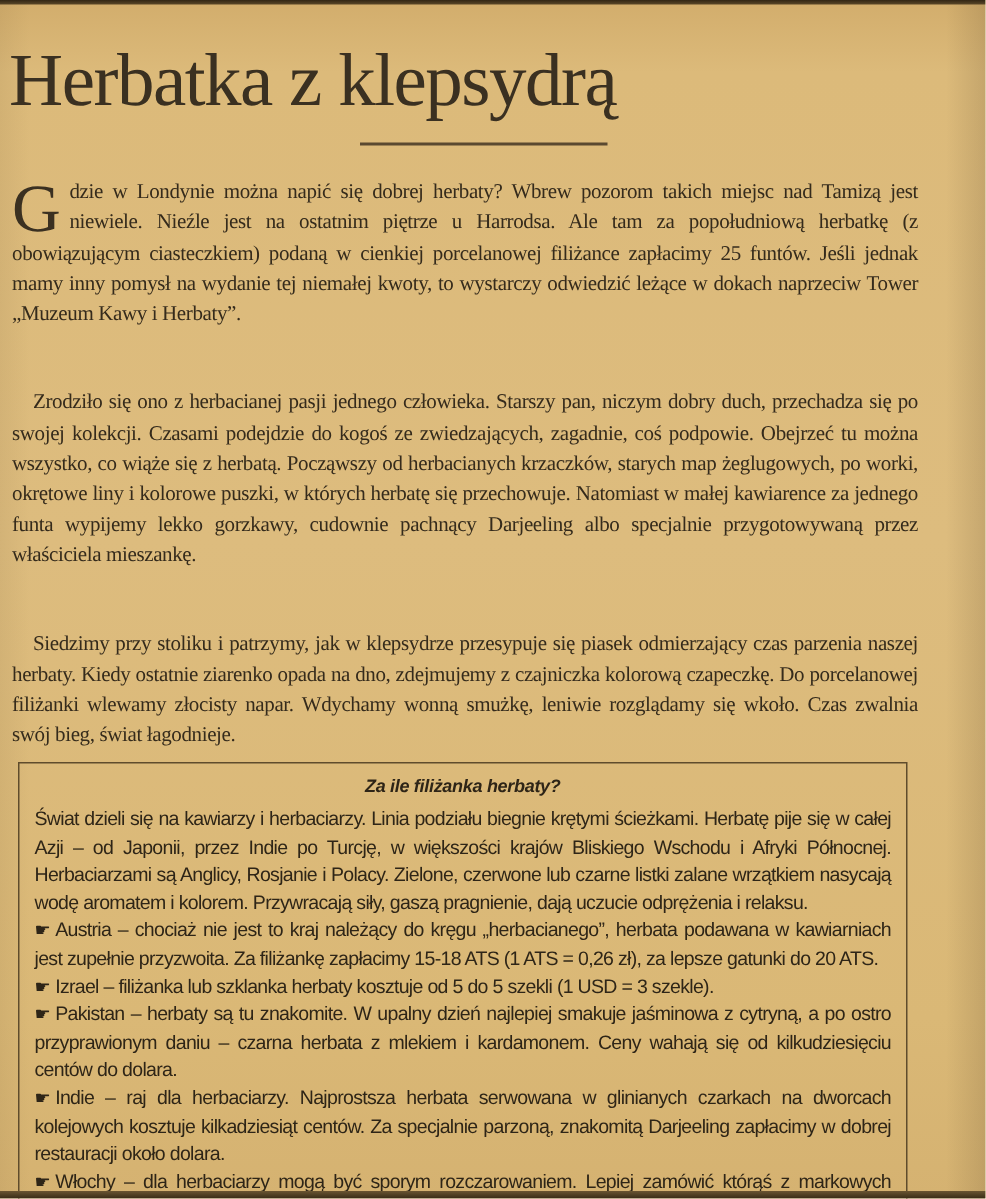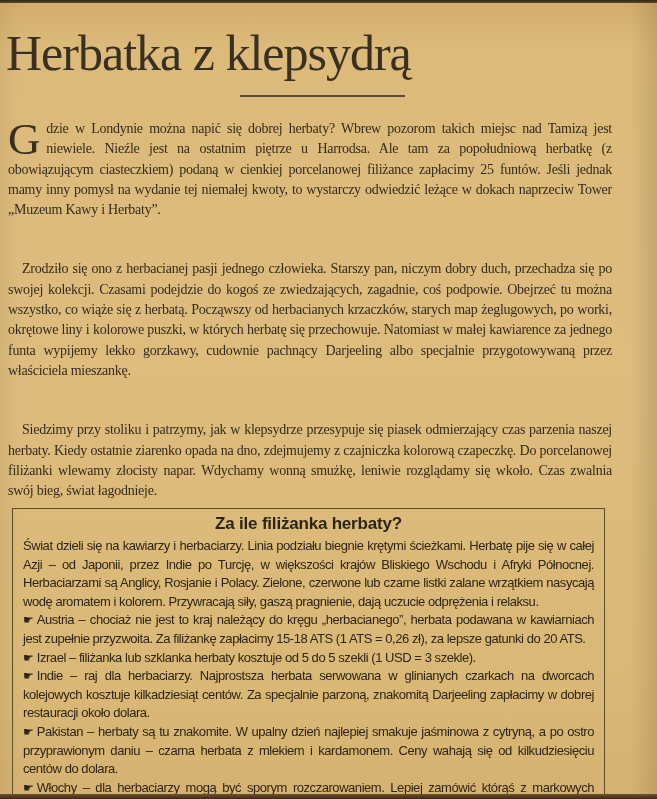--- a/index.html
+++ b/index.html
@@ -76,21 +76,22 @@
     font-size: 13px;
     line-height: 18.6px;
     letter-spacing: -0.45px;
     text-align: justify;
     color: #2e2517;
   }
 
   .infobox-heading {
     text-align: center;
     font-weight: bold;
-    font-size: 17px;
+    font-style: italic;
+    font-size: 12px;
     letter-spacing: -0.2px;
     margin: 1px 0 3px 0;
   }
 
   .infobox p { margin: 0; }
 
   .hand-icon {
     font-family: "DejaVu Sans", sans-serif;
     font-size: 12px;
     letter-spacing: 0;
@@ -112,20 +113,20 @@
     <p class="para"><span class="dropcap">G</span><span>dzie w Londynie można napić się dobrej herbaty? Wbrew pozorom takich miejsc nad Tamizą jest niewiele. Nieźle jest na ostatnim piętrze u Harrodsa. Ale tam za popołudniową herbatkę (z obowiązującym ciasteczkiem) podaną w cienkiej porcelanowej filiżance zapłacimy 25 funtów. Jeśli jednak mamy inny pomysł na wydanie tej niemałej kwoty, to wystarczy odwiedzić leżące w dokach naprzeciw Tower „Muzeum Kawy i Herbaty”.</span></p>
     <p class="para indent">Zrodziło się ono z herbacianej pasji jednego człowieka. Starszy pan, niczym dobry duch, przechadza się po swojej kolekcji. Czasami podejdzie do kogoś ze zwiedzających, zagadnie, coś podpowie. Obejrzeć tu można wszystko, co wiąże się z herbatą. Począwszy od herbacianych krzaczków, starych map żeglugowych, po worki, okrętowe liny i kolorowe puszki, w których herbatę się przechowuje. Natomiast w małej kawiarence za jednego funta wypijemy lekko gorzkawy, cudownie pachnący Darjeeling albo specjalnie przygotowywaną przez właściciela mieszankę.</p>
     <p class="para indent">Siedzimy przy stoliku i patrzymy, jak w klepsydrze przesypuje się piasek odmierzający czas parzenia naszej herbaty. Kiedy ostatnie ziarenko opada na dno, zdejmujemy z czajniczka kolorową czapeczkę. Do porcelanowej filiżanki wlewamy złocisty napar. Wdychamy wonną smużkę, leniwie rozglądamy się wkoło. Czas zwalnia swój bieg, świat łagodnieje.</p>
   </div>
 
   <div class="infobox">
     <div class="infobox-heading">Za ile filiżanka herbaty?</div>
     <p class="infobox-intro">Świat dzieli się na kawiarzy i herbaciarzy. Linia podziału biegnie krętymi ścieżkami. Herbatę pije się w całej Azji – od Japonii, przez Indie po Turcję, w większości krajów Bliskiego Wschodu i Afryki Północnej. Herbaciarzami są Anglicy, Rosjanie i Polacy. Zielone, czerwone lub czarne listki zalane wrzątkiem nasycają wodę aromatem i kolorem. Przywracają siły, gaszą pragnienie, dają uczucie odprężenia i relaksu.</p>
     <p class="bullet-item"><span class="hand-icon">☛</span><span>Austria – chociaż nie jest to kraj należący do kręgu „herbacianego”, herbata podawana w kawiarniach jest zupełnie przyzwoita. Za filiżankę zapłacimy 15-18 ATS (1 ATS = 0,26 zł), za lepsze gatunki do 20 ATS.</span></p>
     <p class="bullet-item"><span class="hand-icon">☛</span><span>Izrael – filiżanka lub szklanka herbaty kosztuje od 5 do 5 szekli (1 USD = 3 szekle).</span></p>
+    <p class="bullet-item"><span class="hand-icon">☛</span><span>Pakistan – herbaty są tu znakomite. W upalny dzień najlepiej smakuje jaśminowa z cytryną, a po ostro przyprawionym daniu – czarna herbata z mlekiem i kardamonem. Ceny wahają się od kilkudziesięciu centów do dolara.</span></p>
     <p class="bullet-item"><span class="hand-icon">☛</span><span>Indie – raj dla herbaciarzy. Najprostsza herbata serwowana w glinianych czarkach na dworcach kolejowych kosztuje kilkadziesiąt centów. Za specjalnie parzoną, znakomitą Darjeeling zapłacimy w dobrej restauracji około dolara.</span></p>
-    <p class="bullet-item"><span class="hand-icon">☛</span><span>Pakistan – herbaty są tu znakomite. W upalny dzień najlepiej smakuje jaśminowa z cytryną, a po ostro przyprawionym daniu – czarna herbata z mlekiem i kardamonem. Ceny wahają się od kilkudziesięciu centów do dolara.</span></p>
     <p class="bullet-item"><span class="hand-icon">☛</span><span>Włochy – dla herbaciarzy mogą być sporym rozczarowaniem. Lepiej zamówić którąś z markowych herbat ekspresowych, niż zdać się na los szczęścia. Filiżanka herbaty kosztuje ok. 1500-2000 L (1500 = 1 USD).</span></p>
   </div>
 
   <div class="edge-bottom"></div>
 
 </div>
 
 </body></html>

